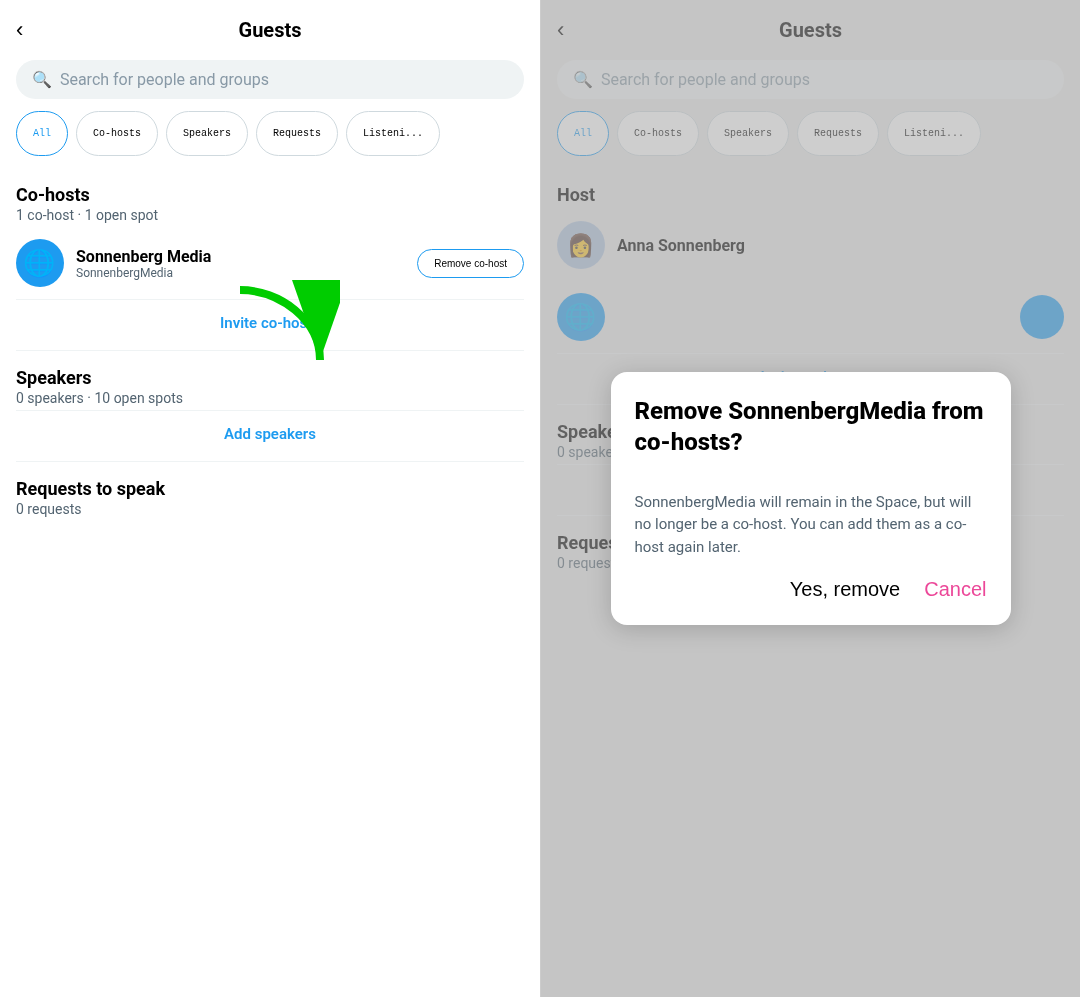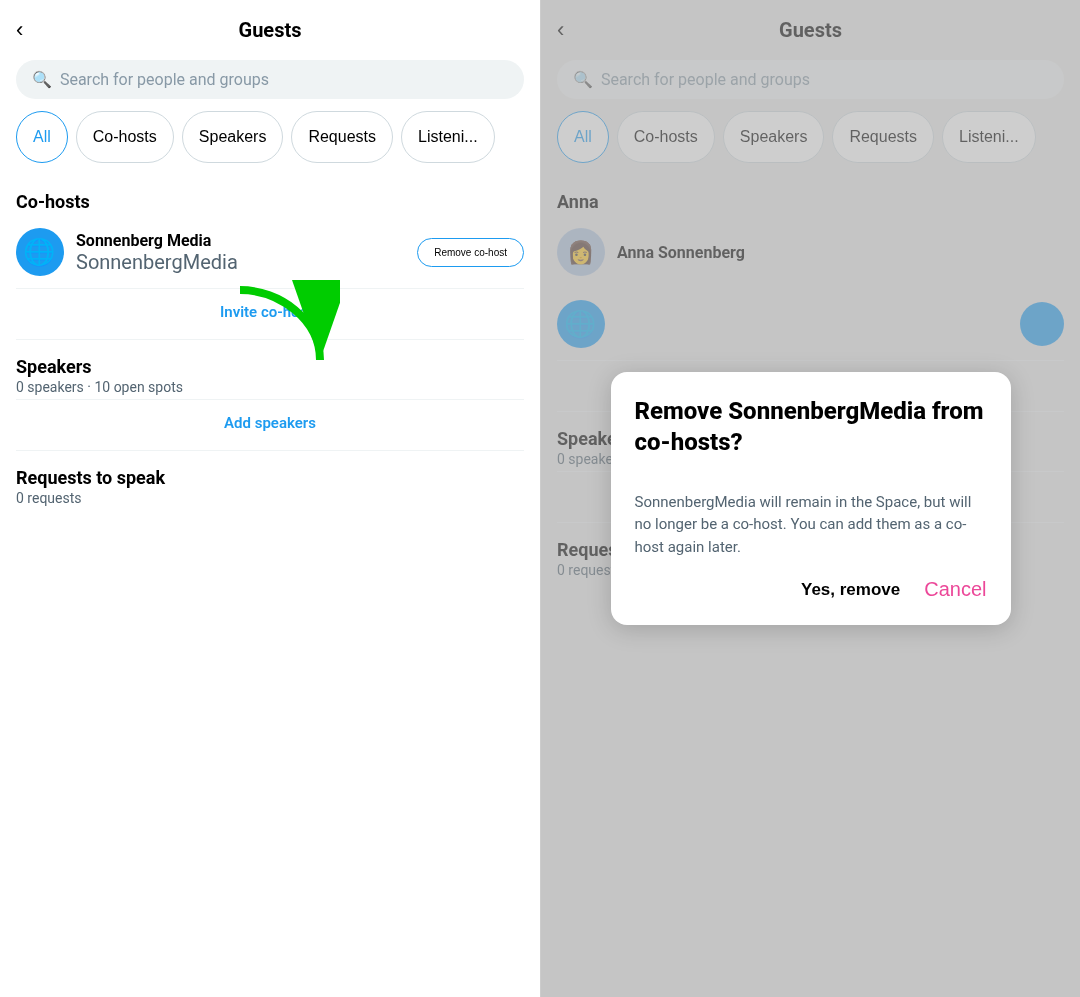--- a/index.html
+++ b/index.html
@@ -71,26 +71,27 @@
     .filter-tabs {
       display: flex;
       gap: 8px;
       padding: 0 16px 12px;
       overflow-x: auto;
     }
     .filter-tab {
       border: 1.5px solid #cfd9de;
       border-radius: 999px;
       padding: 16px 16px;
-      font-size: 16px;
+      font-size: 10px;
       font-weight: 500;
       color: #000;
       background: #fff;
       cursor: pointer;
       white-space: nowrap;
+      font-family: Liberation Mono, monospace;
     }
     .filter-tab.active {
       border-color: #1d9bf0;
       color: #1d9bf0;
     }
 
     .divider {
       height: 1px;
       background: #eff3f4;
       margin: 0 0;
@@ -135,21 +136,21 @@
     }
     .member-info {
       flex: 1;
     }
     .member-name {
       font-size: 16px;
       font-weight: 700;
       color: #000;
     }
     .member-handle {
-      font-size: 20px;
+      font-size: 12px;
       color: #536471;
     }
     .remove-btn {
       border: 1.5px solid #1d9bf0;
       border-radius: 999px;
       padding: 8px 16px;
       font-size: 10px;
       font-weight: 400;
       color: #000000;
       background: #fff;
@@ -213,22 +214,22 @@
       line-height: 1.5;
       margin-bottom: 20px;
       margin-top: 33px;
     }
     .modal-actions {
       display: flex;
       justify-content: flex-end;
       gap: 24px;
     }
     .modal-btn-confirm {
-      font-size: 17px;
-      font-weight: 700;
+      font-size: 20px;
+      font-weight: 400;
       color: #000;
       background: none;
       border: none;
       cursor: pointer;
     }
     .modal-btn-cancel {
       font-size: 20px;
       font-weight: 400;
       color: #ec4899;
       background: none;
@@ -279,20 +280,21 @@
     <button class="filter-tab">Co-hosts</button>
     <button class="filter-tab">Speakers</button>
     <button class="filter-tab">Requests</button>
     <button class="filter-tab">Listeni...</button>
   </div>
 
   <div class="section-content">
 
     <div class="section-header">
       <div class="section-title">Co-hosts</div>
+      <div class="section-subtitle">1 co-host · 1 open spot</div>
     </div>
 
     <div class="member-row">
       <div class="avatar">
         <span class="globe-icon">🌐</span>
       </div>
       <div class="member-info">
         <div class="member-name">Sonnenberg Media</div>
         <div class="member-handle">SonnenbergMedia</div>
       </div>
@@ -346,21 +348,21 @@
     <div class="filter-tabs">
       <button class="filter-tab active">All</button>
       <button class="filter-tab">Co-hosts</button>
       <button class="filter-tab">Speakers</button>
       <button class="filter-tab">Requests</button>
       <button class="filter-tab">Listeni...</button>
     </div>
 
     <div class="section-content">
       <div class="section-header">
-        <div class="section-title">Anna</div>
+        <div class="section-title">Host</div>
       </div>
       <div class="member-row">
         <div class="anna-avatar">
           <span style="font-size:22px;">👩</span>
         </div>
         <div class="member-info">
           <div class="member-name">Anna Sonnenberg</div>
         </div>
       </div>
       <div class="member-row">

